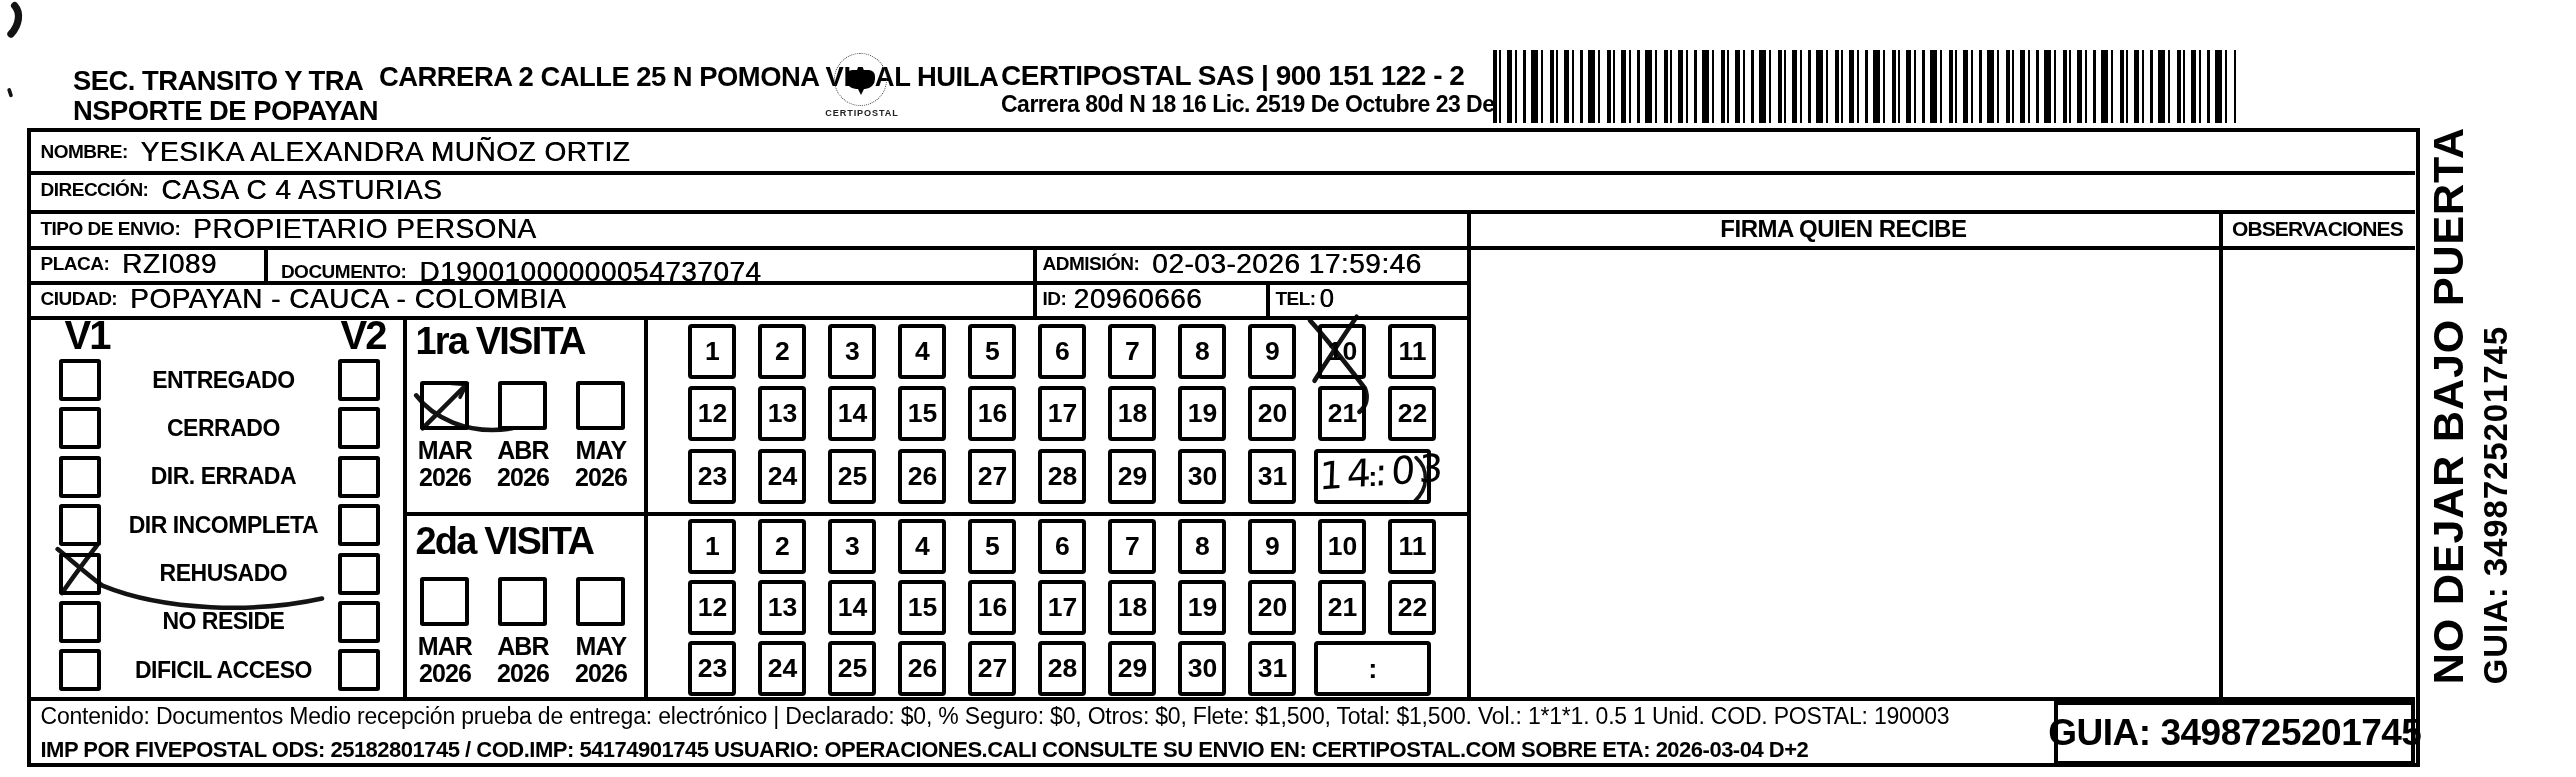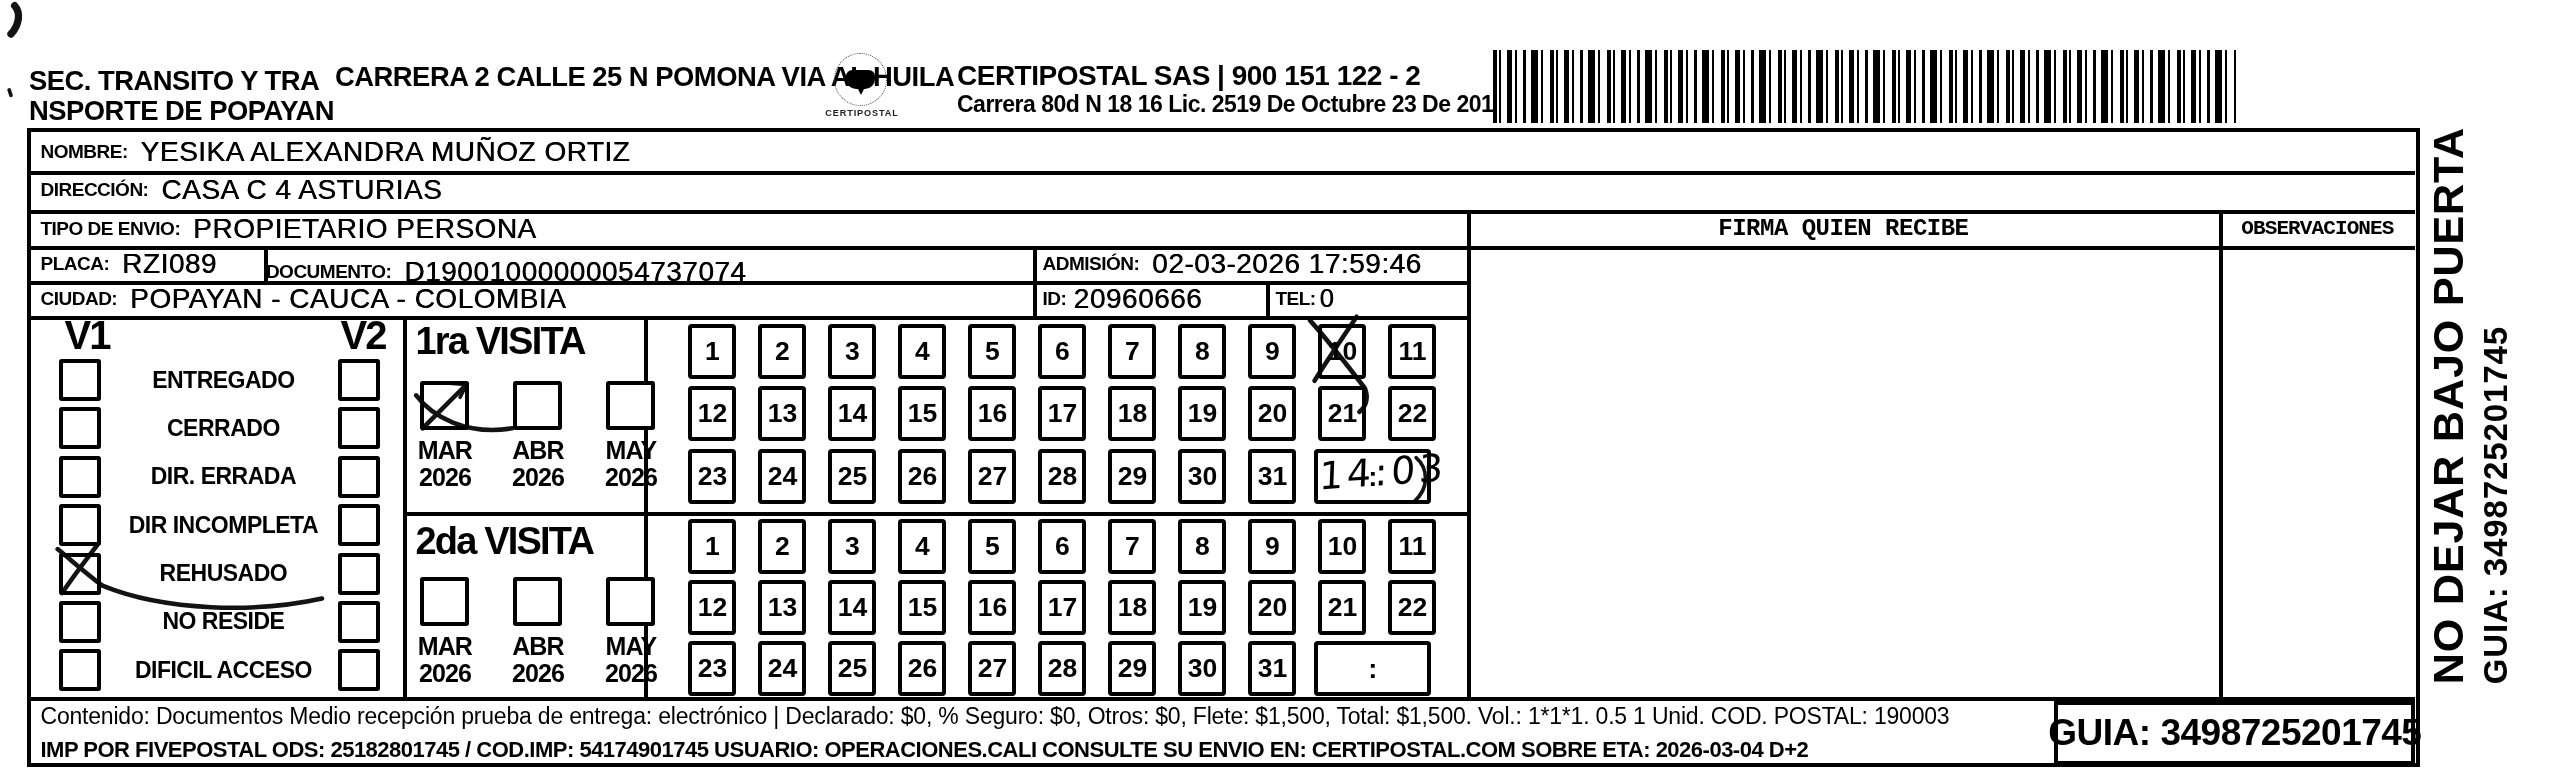--- a/index.html
+++ b/index.html
@@ -1,21 +1,21 @@
 <!DOCTYPE html>
 <html style="font-size:14.6px"><head>
 <meta charset="utf-8">
 <style>
   * { box-sizing: border-box; margin: 0; padding: 0; }
   html,body { width: 2576px; height: 778px; background:#fff; color:#000;
     font-family:"Liberation Sans", sans-serif; position:relative; overflow:hidden; }
   .abs { position:absolute; }
 
   
-  .hdr-block { position:absolute; white-space:nowrap; }
+  .hdr-block { position:absolute; white-space:nowrap;margin-left:44px; }
   .hdr-line1 { font-size:27.4px; font-weight:600; letter-spacing:-0.5px; line-height:30px; }
   .hdr-line2 { font-size:27.4px; font-weight:600; letter-spacing:-0.5px; line-height:30px; }
   .co-line1  { font-size:28px; font-weight:600; letter-spacing:-0.5px; line-height:31px; }
   .co-line2  { font-size:23px; font-weight:600; letter-spacing:-0.5px; line-height:27.4px; }
   .logo { position:absolute; left:834px; top:53px; width:53px; height:53px;
     border:1.8px dotted #444; border-radius:50%; display:flex; align-items:center; justify-content:center; }
   .logo-blob { width:29px; height:18.3px; background:#000; border-radius:6.4px 6.4px 10px 10px; position:relative; }
   .logo-blob::after { content:""; position:absolute; left:11px; top:16.5px; border-left:4.6px solid transparent;
     border-right:4.6px solid transparent; border-top:8.2px solid #000; }
   .logo-cap { position:absolute; left:807px; top:108px; width:110px; text-align:center;
@@ -29,33 +29,33 @@
   
   #doc { position:absolute; left:27.4px; top:128px; width:2393px; height:639px; border:4.6px solid #000; }
   .hline { position:absolute; height:3.7px; background:#000; }
   .vline { position:absolute; width:3.7px; background:#000; }
 
   .frow { position:absolute; display:flex; align-items:center; padding-left:9.1px; gap:12.8px; white-space:nowrap; }
   .flabel { font-weight:bold; font-size:19px; letter-spacing:-0.5px; }
   .fvalue { font-size:28px; text-shadow:0.5px 0 0 #000; letter-spacing:0.5px; }
 
   .hdr-cell { position:absolute; display:flex; align-items:center; justify-content:center;
-    font-weight:bold; letter-spacing:-0.5px;font-family:Liberation Mono, monospace; }
+    font-weight:bold; letter-spacing:-0.5px; }
 
   
   .vtitle { position:absolute; font-weight:bold; font-size:40px; letter-spacing:-1.8px; }
   .vcol { position:absolute; display:flex; flex-direction:column; gap:6.4px; }
   .vbox { width:42px; height:42px; border:4.6px solid #000; border-radius:2.7px; background:#fff; }
   .vlabels { position:absolute; display:flex; flex-direction:column; }
   .vlabel { height:42px; margin-bottom:6.4px; display:flex; align-items:center; justify-content:center;
     font-weight:bold; font-size:23px; letter-spacing:-0.5px; white-space:nowrap; }
 
   
   .visit-title { position:absolute; font-weight:bold; font-size:38px; letter-spacing:-1.8px; white-space:nowrap; }
-  .months { position:absolute; display:flex; gap:20px; }
+  .months { position:absolute; display:flex; gap:5px; }
   .mcol { width:73px; display:flex; flex-direction:column; align-items:center; }
   .cbx { width:49px; height:49px; border:4.6px solid #000; border-radius:2.7px; background:#fff; margin-bottom:7.3px; }
   .mname, .myear { font-weight:bold; font-size:25px; letter-spacing:-0.9px; line-height:26.5px; }
 
   .dayrow { position:absolute; display:flex; gap:22px; }
   .daybox { width:48px; height:55px; border:4.6px solid #000; border-radius:3.7px; background:#fff;
     display:flex; align-items:center; justify-content:center; font-weight:bold; font-size:26.5px; }
   .timebox { position:absolute; width:117px; height:55px; border:4.6px solid #000; border-radius:3.7px;
     display:flex; align-items:center; justify-content:center; font-weight:bold; font-size:27.4px; background:#fff; }
 
@@ -122,21 +122,21 @@
     <span class="fvalue">CASA C 4 ASTURIAS</span>
   </div>
   <div class="frow" style="left:0; top:78px; width:1436px; height:37px;">
     <span class="flabel">TIPO DE ENVIO:</span>
     <span class="fvalue">PROPIETARIO PERSONA</span>
   </div>
   <div class="frow" style="left:0; top:114px; width:233px; height:35px;">
     <span class="flabel">PLACA:</span>
     <span class="fvalue">RZI089</span>
   </div>
-  <div class="frow" style="left:218px; top:114px; width:768px; height:51px; padding-left:16.5px;">
+  <div class="frow" style="left:233px; top:114px; width:768px; height:51px; padding-left:16.5px;">
     <span class="flabel">DOCUMENTO:</span>
     <span class="fvalue">D19001000000054737074</span>
   </div>
   <div class="frow" style="left:1002px; top:114px; width:435px; height:35px;">
     <span class="flabel">ADMISIÓN:</span>
     <span class="fvalue">02-03-2026 17:59:46</span>
   </div>
   <div class="frow" style="left:0; top:149px; width:1002px; height:35px;">
     <span class="flabel">CIUDAD:</span>
     <span class="fvalue">POPAYAN - CAUCA - COLOMBIA</span>

